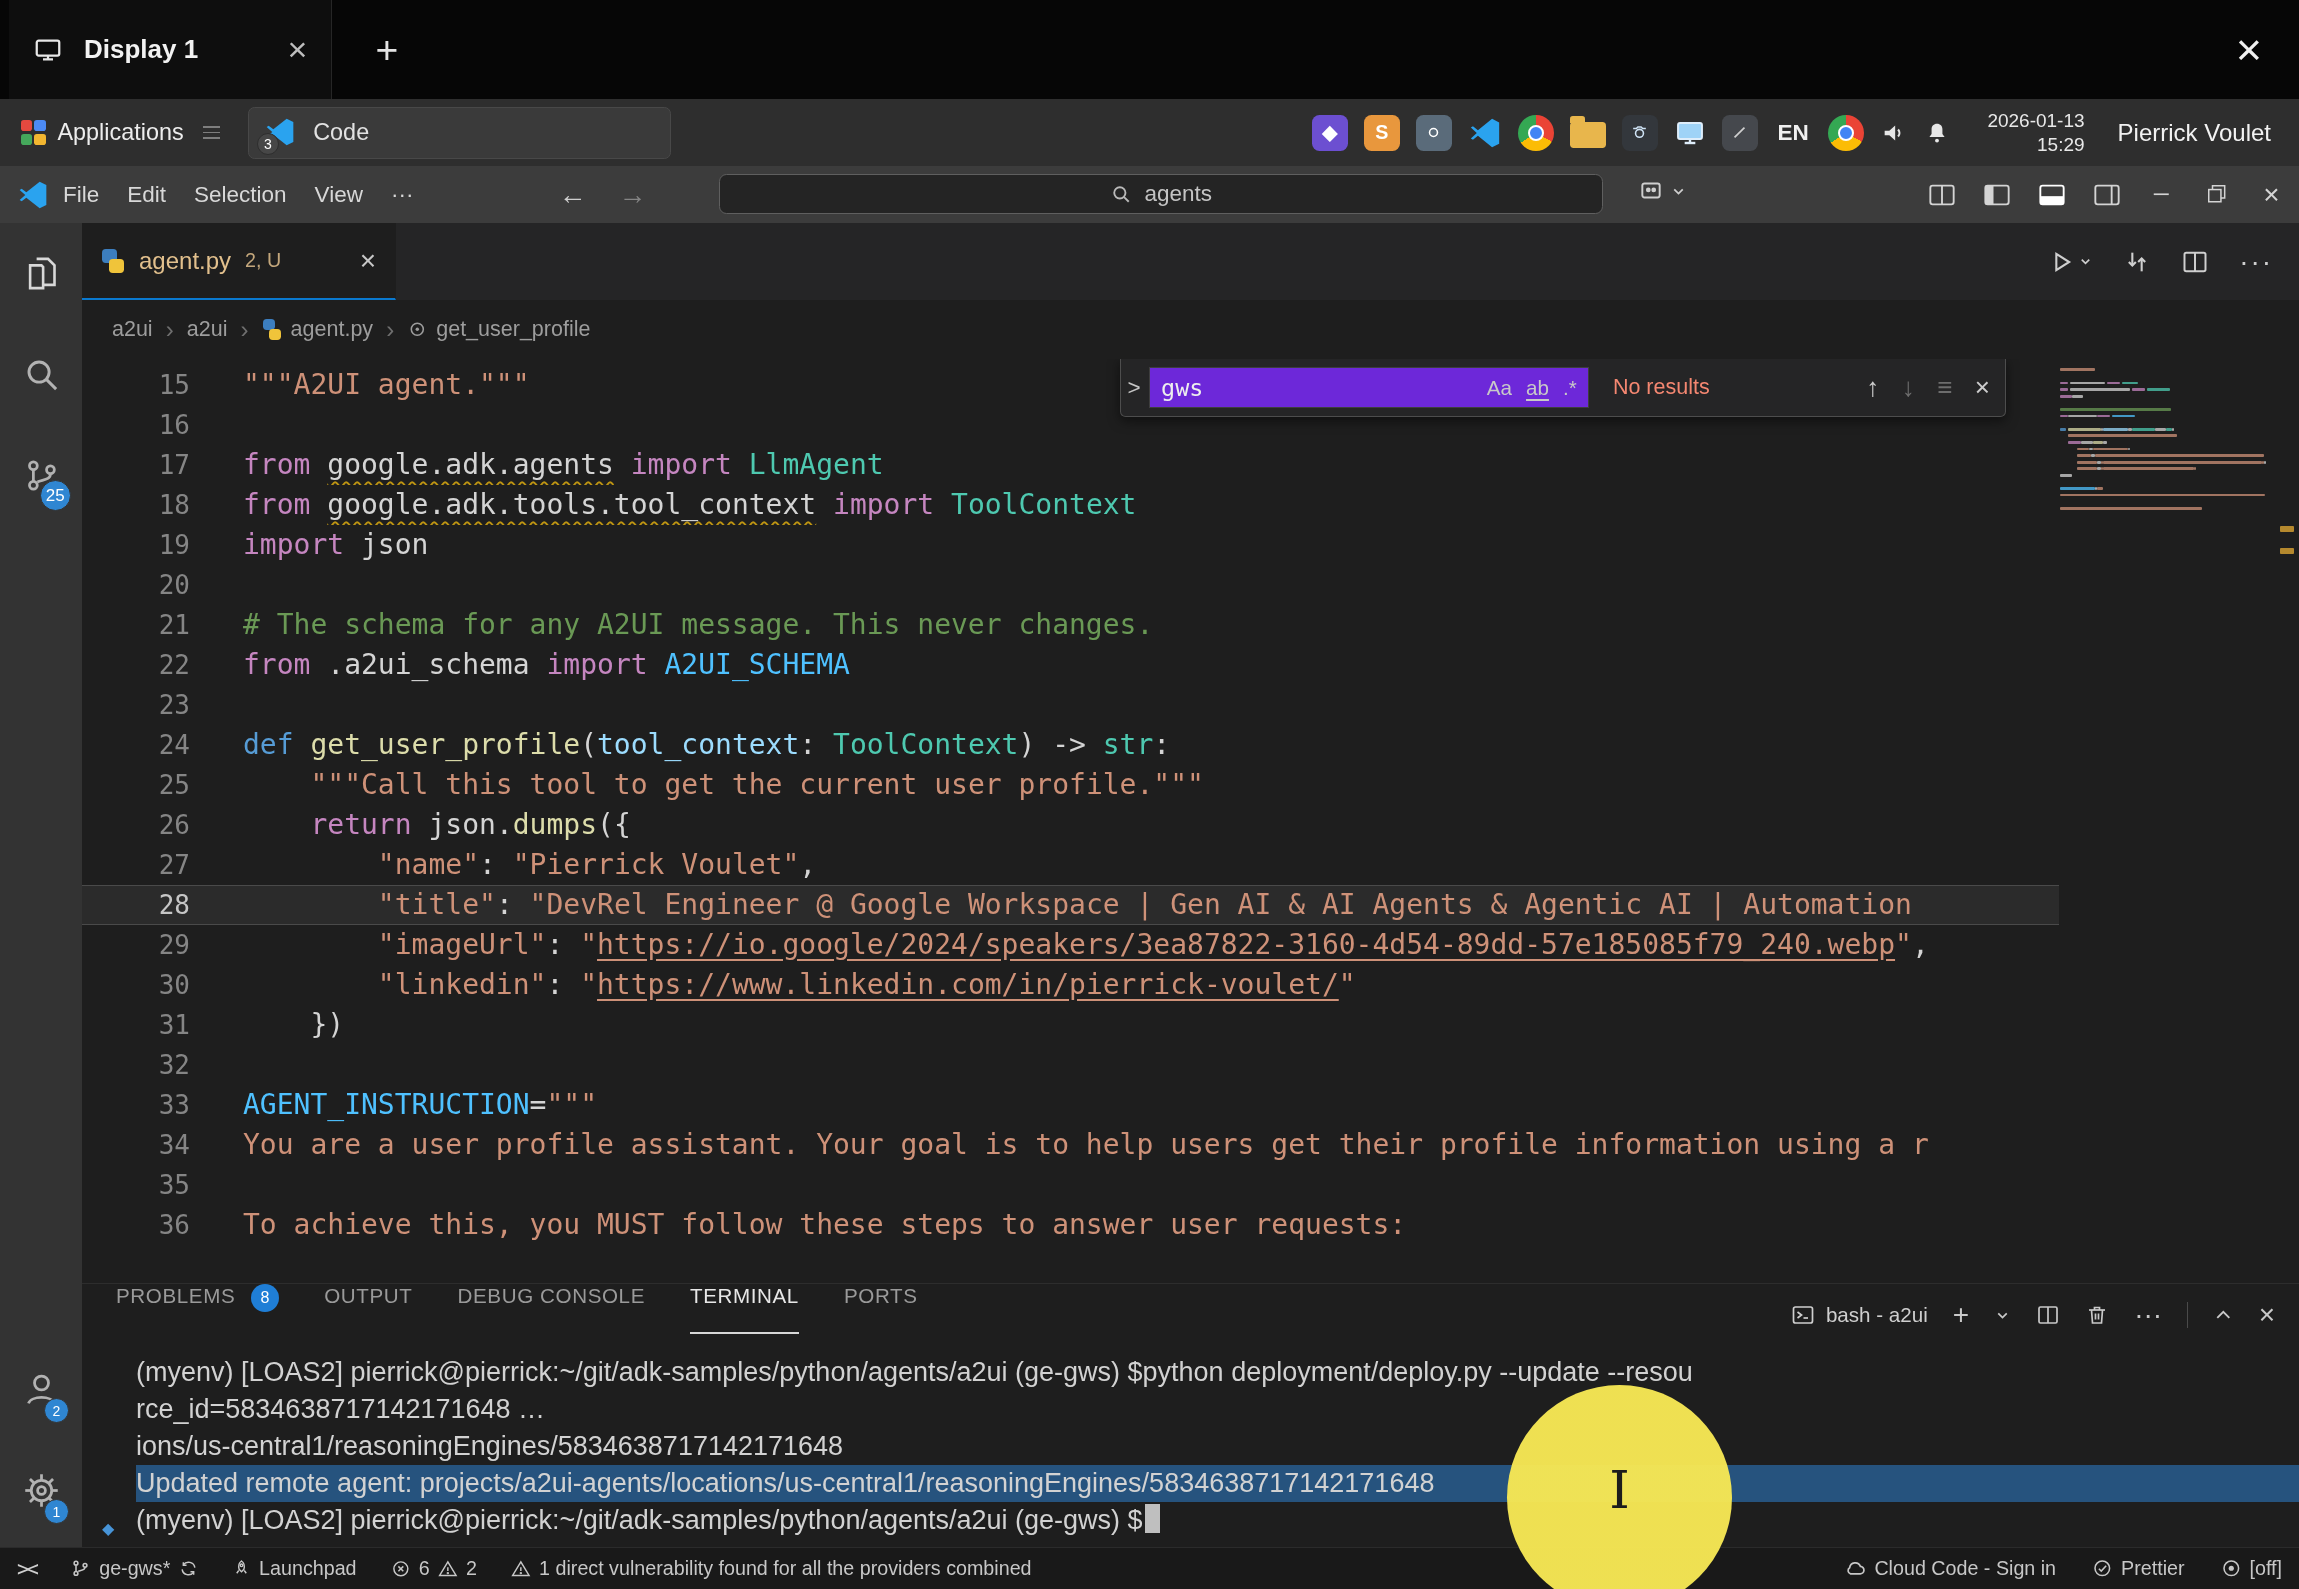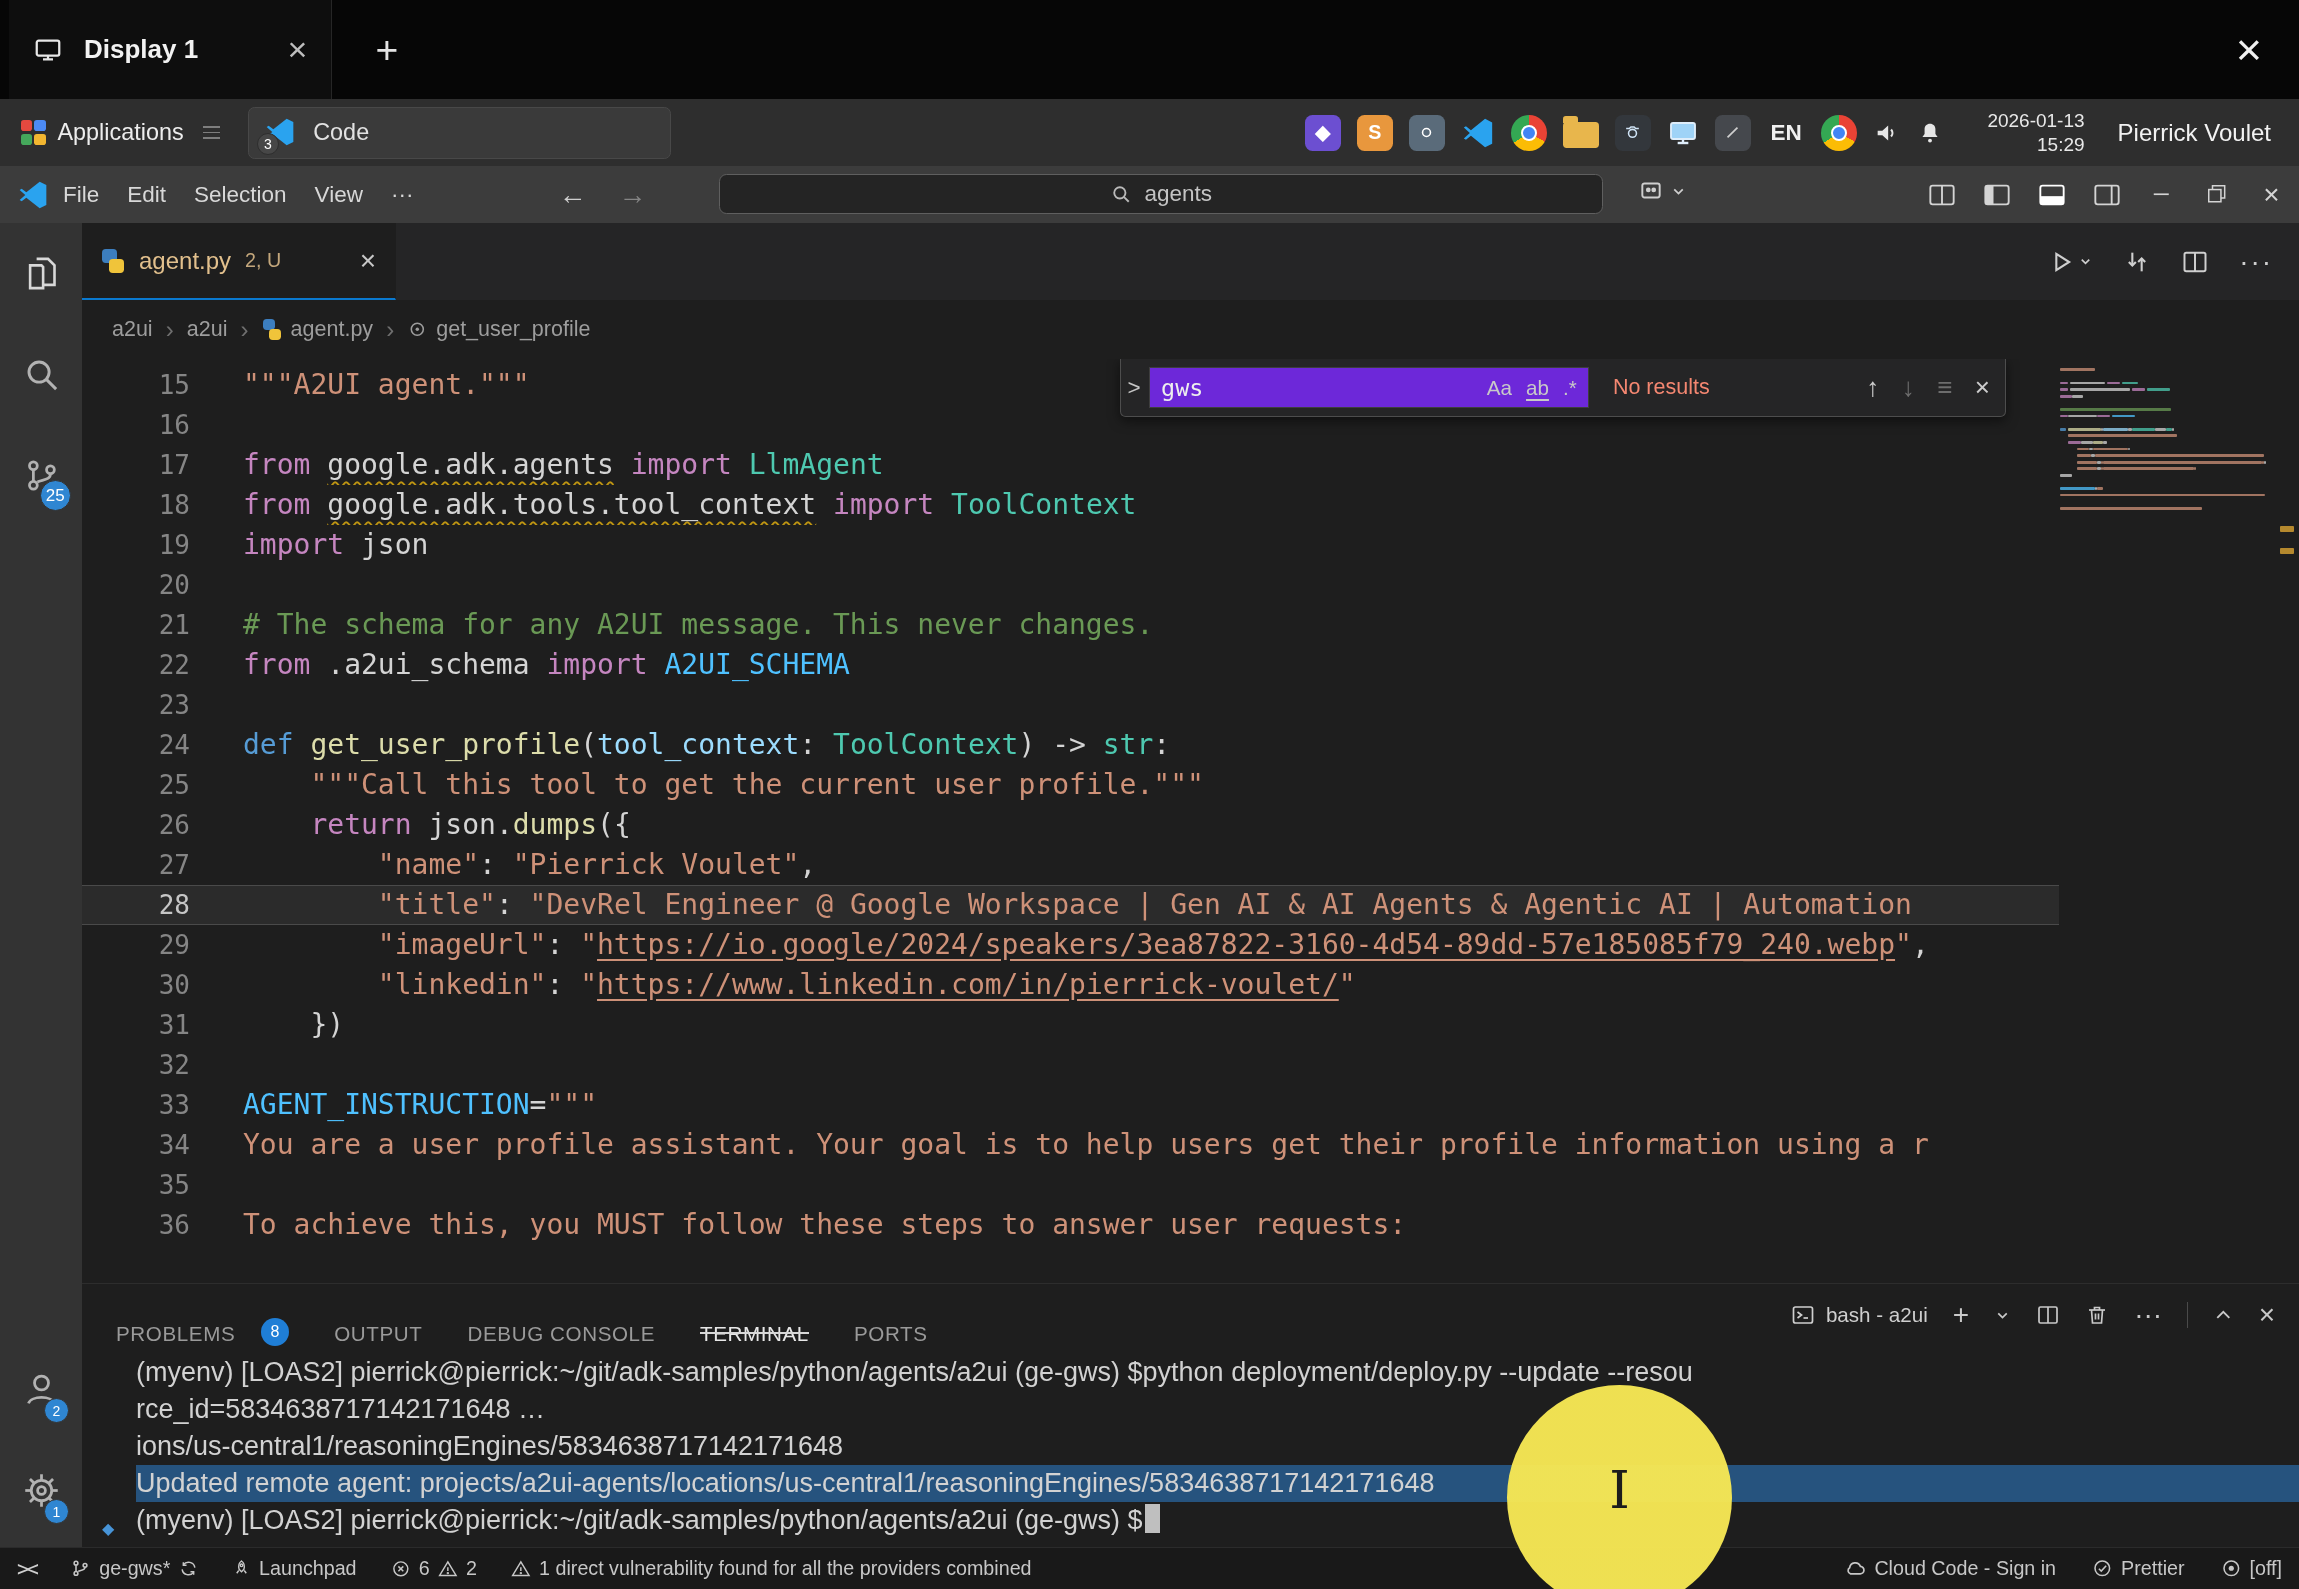--- a/index.html
+++ b/index.html
@@ -25,21 +25,21 @@
 .win-btn{margin-left:20.6px;height:52px;width:423px;background:#3a3a3a;border:0.9px solid #484848;border-radius:6.6px;display:flex;align-items:center;padding:0 15px;gap:15px;color:#e2e2e2;font-size:23.4px}
 .win-btn .icon-wrap{position:relative;width:34px;height:34px}
 .win-badge{position:absolute;left:-7.5px;bottom:-5.6px;width:22.5px;height:22.5px;border-radius:50%;background:#474747;border:1.9px solid #2e2e2e;color:#fff;font-size:14px;display:flex;align-items:center;justify-content:center}
 .tray{margin-left:auto;display:flex;align-items:center;gap:16px}
 .tray-ic{width:36px;height:36px;border-radius:7.5px;display:flex;align-items:center;justify-content:center;font-size:19.7px;color:#fff;font-weight:700}
 .chrome-ball{width:36px;height:36px;border-radius:50%;background:conic-gradient(#ea4335 0 33%,#fbbc05 0 66%,#34a853 0 100%);display:flex;align-items:center;justify-content:center}
 .chrome-ball i{width:16px;height:16px;border-radius:50%;background:#4285f4;border:2.8px solid #fff;display:block}
 .folder-ic{width:36px;height:26px;background:#e8b64c;border-radius:3.7px;position:relative;margin-top:5.6px}
 .folder-ic::before{content:"";position:absolute;top:-6.6px;left:0;width:15px;height:7.5px;background:#e8b64c;border-radius:2.8px 2.8px 0 0}
 .lang{color:#f0f0f0;font-size:22.5px;font-weight:700;margin:0 3.7px}
-.clock{text-align:right;color:#e8e8e8;font-size:19px;line-height:23.4px;margin-left:28px}
+.clock{text-align:right;color:#e8e8e8;font-size:19px;line-height:23.4px;margin-left:21px}
 .user{color:#f2f2f2;font-size:24px;margin:0 15px 0 17px;white-space:nowrap}
 
 
 .titlebar{height:57px;background:#3c3c3c;display:flex;align-items:center;flex:none;position:relative;z-index:6}
 .vs-logo{margin-left:17px}
 .menus{display:flex;height:100%}
 .menu{color:#d8d8d8;font-size:22.5px;padding:0 14px;display:flex;align-items:center}
 .nav{display:flex;align-items:center;gap:32px;margin-left:131px}
 .navarrow{font-size:28px;color:#cfcfcf}
 .navarrow.fwd{color:#858585}
@@ -116,21 +116,21 @@
 .find-tg{color:#c8c8c8;font-size:20.6px;margin-left:14px}
 .find-tg.word{text-decoration:underline;text-underline-offset:3.7px}
 .find-results{color:#f48771;font-size:21.5px;margin-left:24px;flex:1;white-space:nowrap}
 .find-nav{color:#cccccc;font-size:26px;margin-left:22.5px}
 .find-nav.dis{color:#6d6d6d}
 .find-x{color:#cccccc;font-size:26px;margin-left:22.5px}
 
 
 .panel{height:264px;flex:none;display:flex;flex-direction:column;border-top:0.9px solid #2d2d2d}
 .panel-header{height:62px;display:flex;align-items:center;padding:0 24px 0 34px;gap:45px;flex:none}
-.ptab{color:#9a9a9a;font-size:20.6px;letter-spacing:0.6px;height:100%;display:flex;align-items:flex-end;gap:26px;position:relative;white-space:nowrap}
+.ptab{color:#9a9a9a;font-size:20.6px;letter-spacing:0.6px;height:100%;display:flex;align-items:flex-start;gap:16px;position:relative;white-space:nowrap}
 .ptab.active{color:#e7e7e7}
 .ptab.active::after{content:"";position:absolute;left:0;right:0;bottom:12px;height:1.9px;background:#d7d7d7}
 .pbadge{min-width:28px;height:28px;border-radius:14px;background:#1f7ed6;color:#fff;font-size:16px;display:flex;align-items:center;justify-content:center;padding:0 3.7px}
 .panel-actions{margin-left:auto;display:flex;align-items:center;gap:25px;color:#c9c9c9}
 .term-label{display:flex;align-items:center;gap:11.2px;font-size:20.6px;color:#cfcfcf;white-space:nowrap}
 .pa-glyph{font-size:28px;color:#c9c9c9}
 .psep{width:0.9px;height:26px;background:#4a4a4a}
 .terminal{flex:1;padding:7.5px 0 0 54px;font-family:Liberation Sans, sans-serif;font-size:27px;line-height:37px;color:#d2d2d2;position:relative;overflow:hidden}
 .term-line{height:37px;white-space:pre;position:relative}
 .term-line.sel{background:#26537e}

